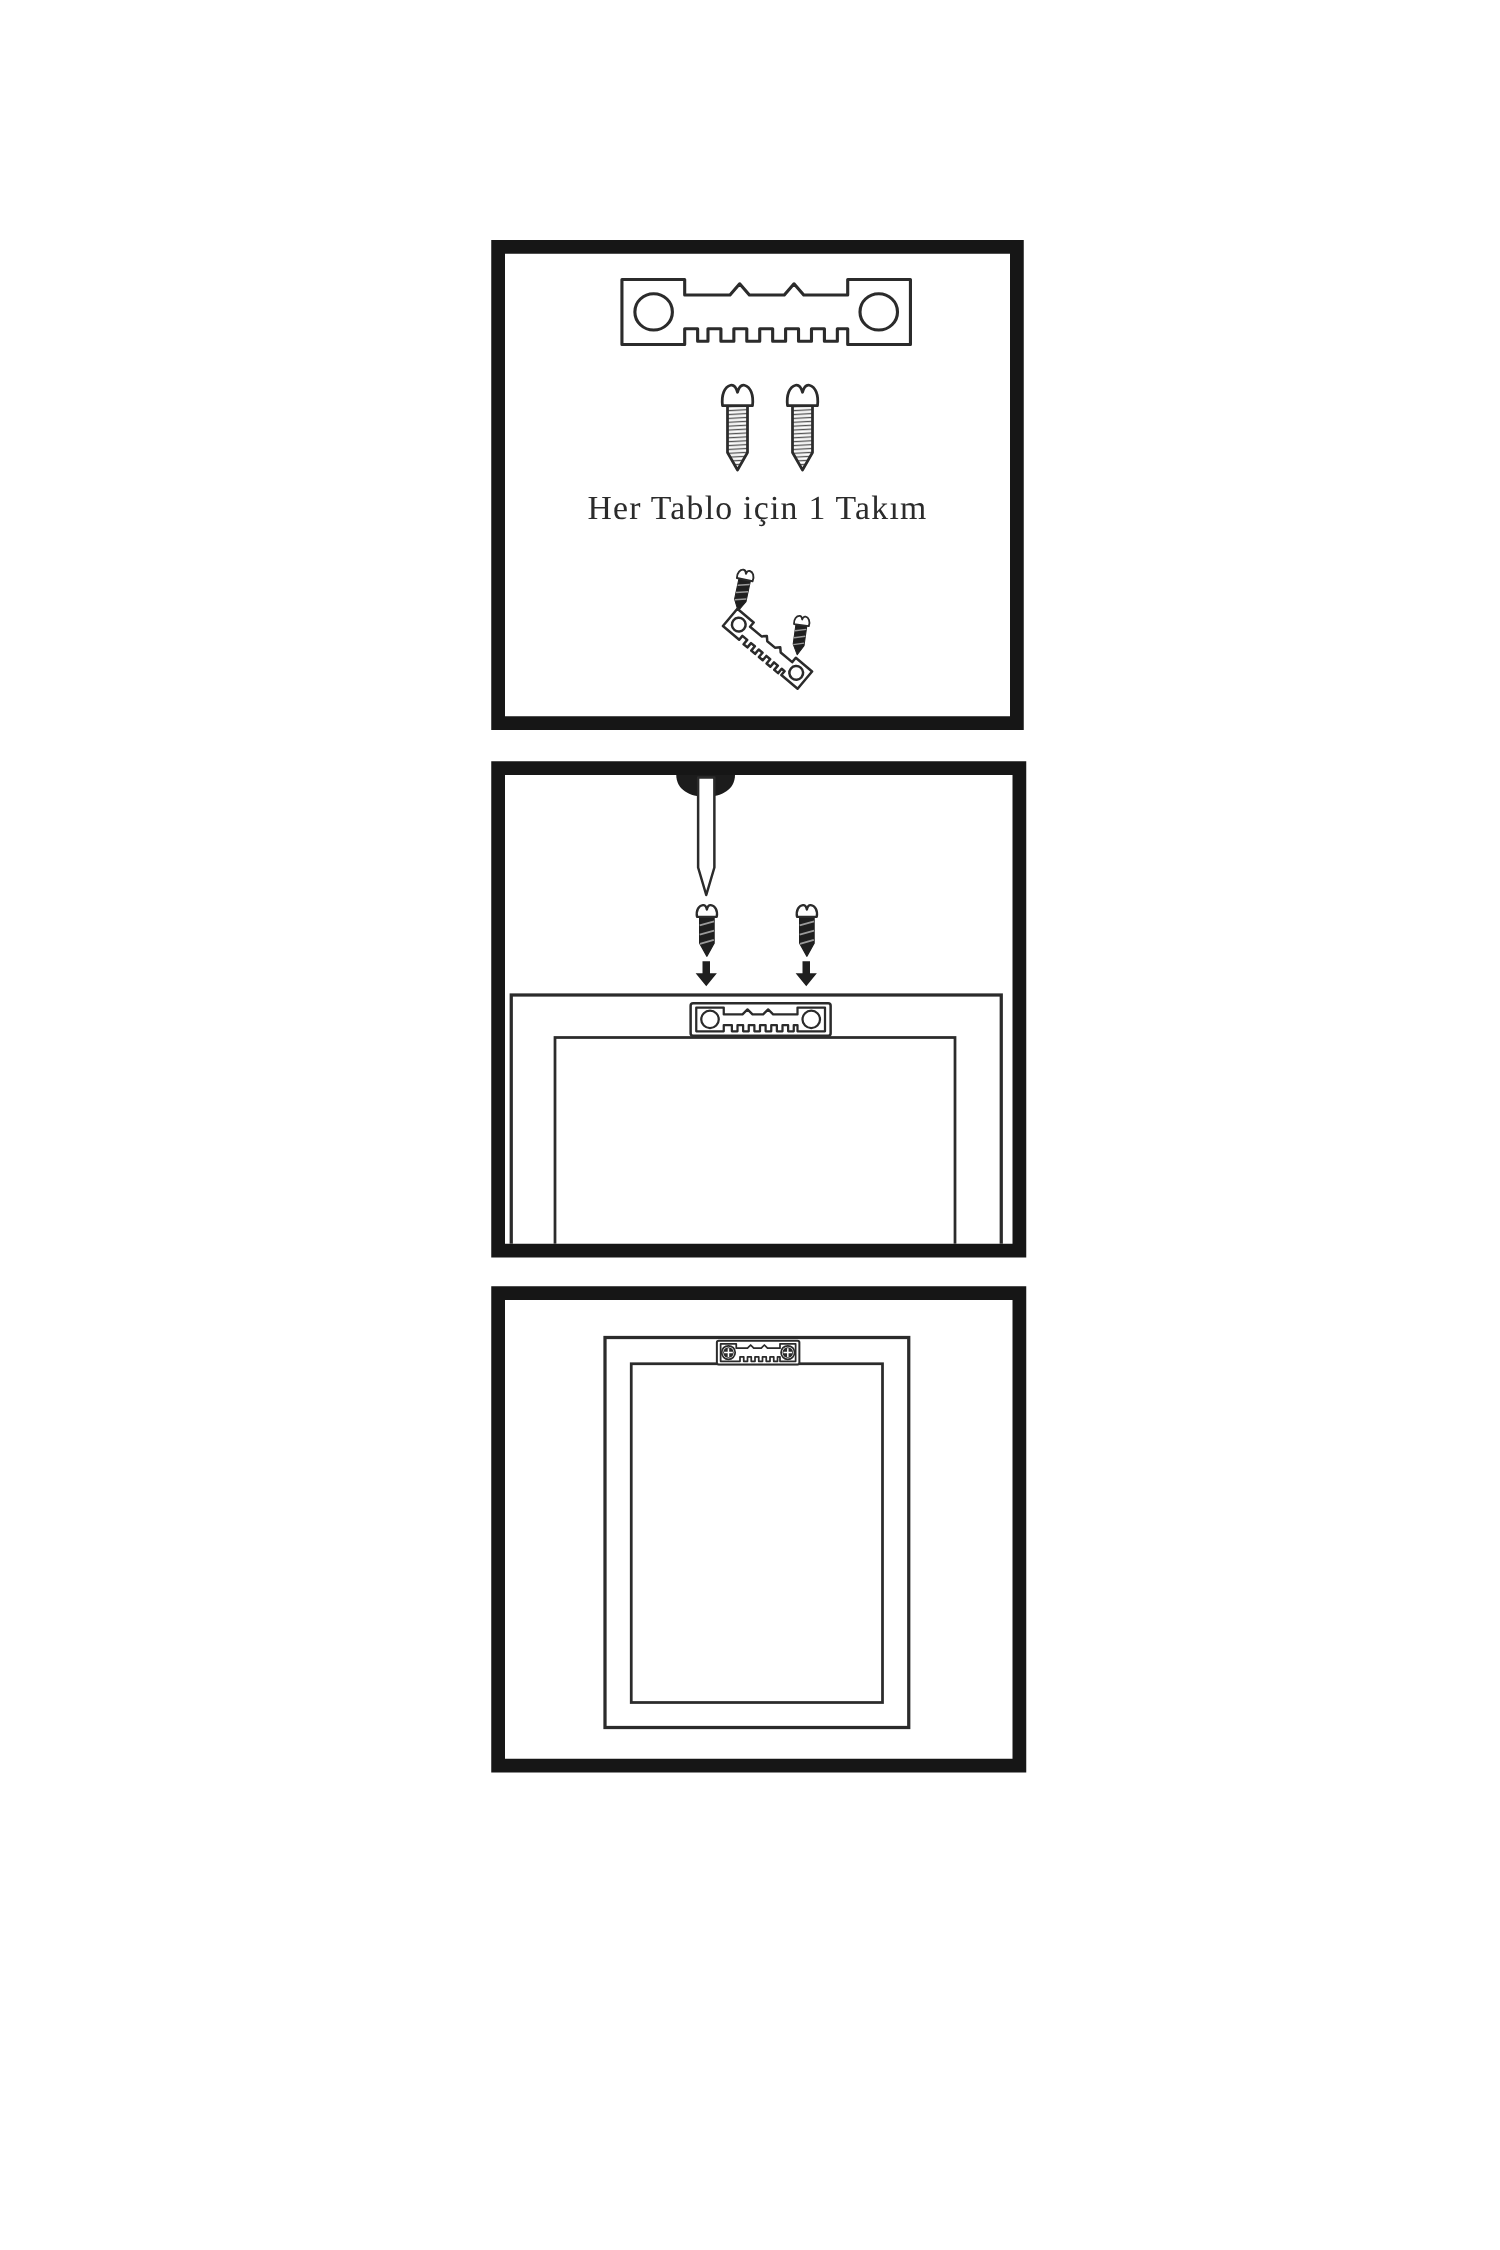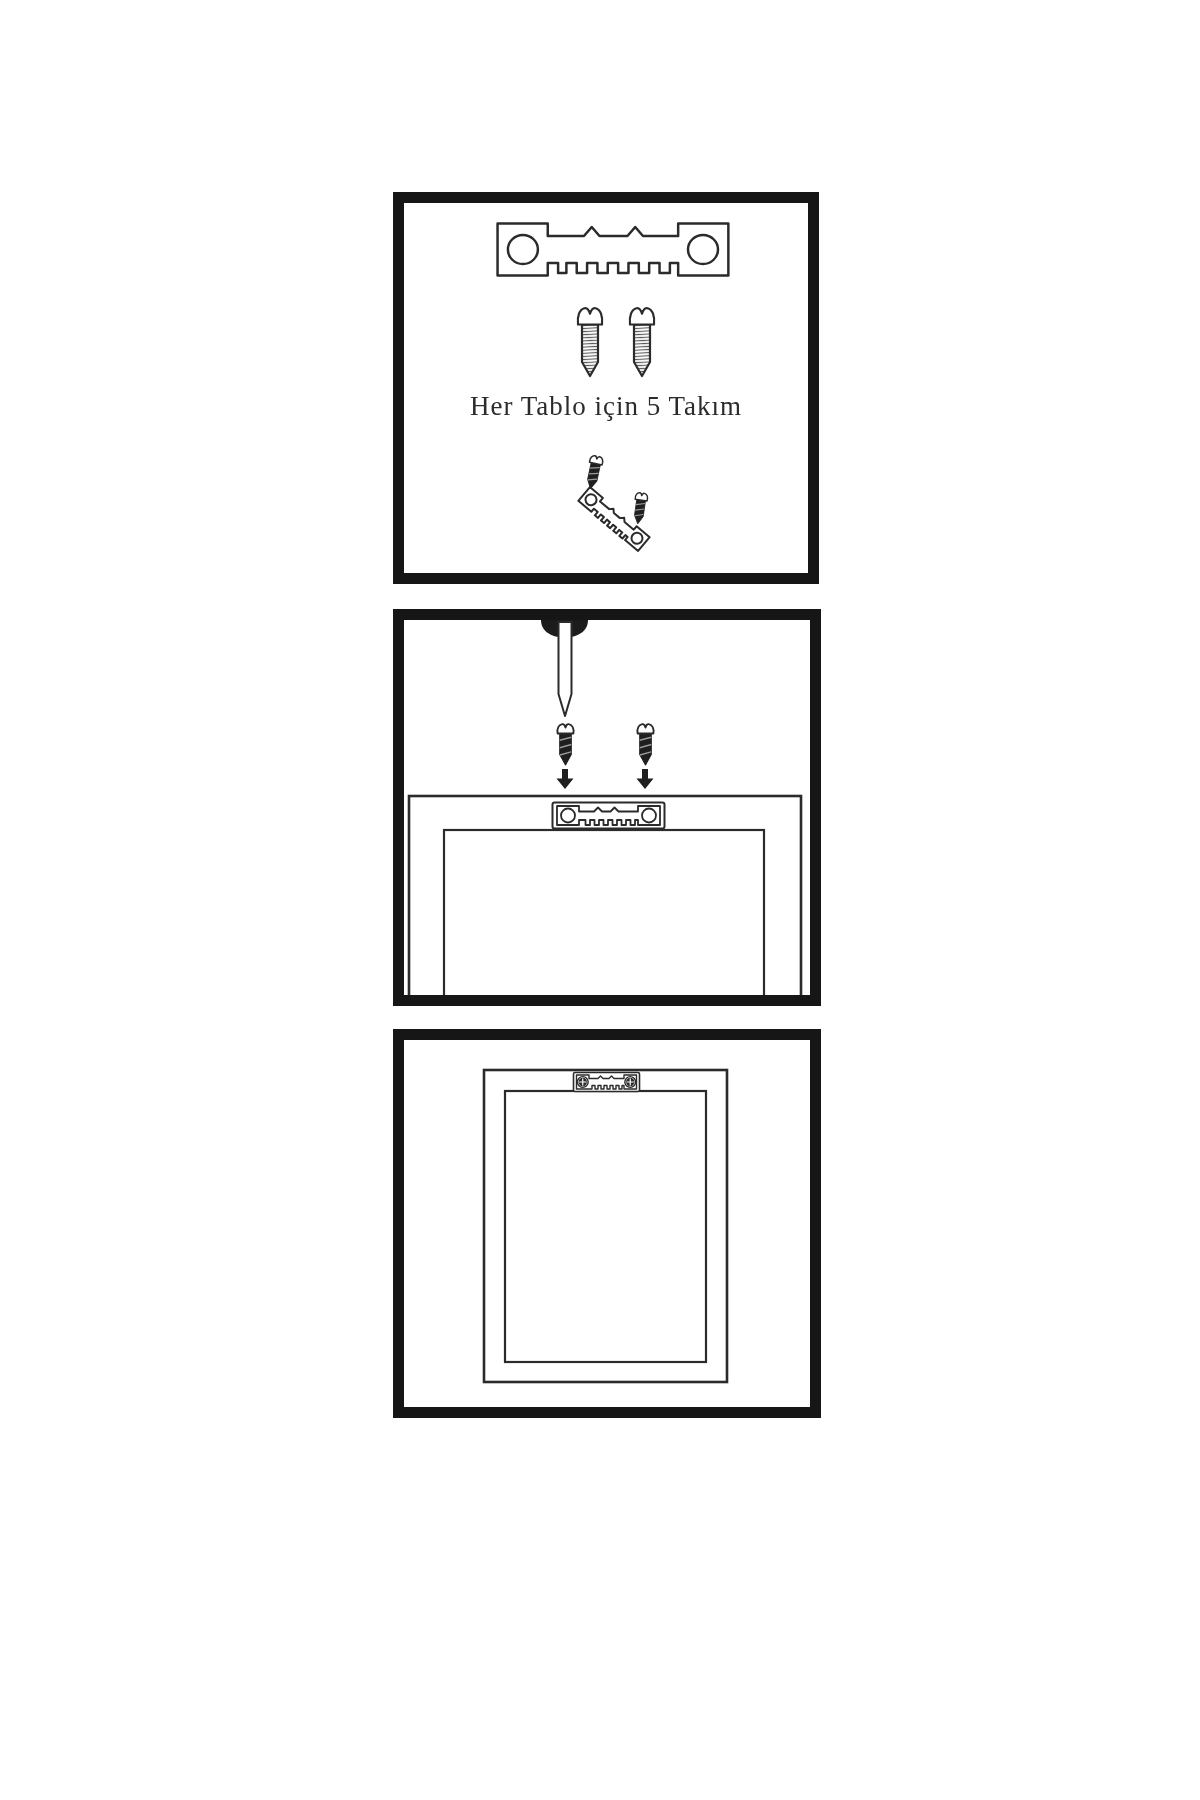--- a/index.html
+++ b/index.html
@@ -77,21 +77,21 @@
 
       <use href="#lscrew" transform="translate(171,103)"></use>
       <use href="#lscrew" transform="translate(223,103)"></use>
 
       <g>
         <use href="#dscrew" transform="translate(190,269) rotate(12) scale(0.85) translate(-10,-20)"></use>
         <use href="#smallhanger" transform="translate(210,316) rotate(40) translate(-40,-10)"></use>
         <use href="#dscrew" transform="translate(236,305) rotate(8) scale(0.8) translate(-10,-20)"></use>
       </g>
     </svg>
-    <div class="caption">Her Tablo için 5 Takım</div>
+    <div class="caption">Her Tablo için 1 Takım</div>
   </div>
 
   <div class="panel" id="panel2">
     <svg class="art" viewBox="0 0 406 375">
 
       <g fill="none" stroke="#2b2b2b">
         <rect x="5" y="176" width="392" height="210" stroke-width="2.6"></rect>
         <rect x="40" y="210" width="320" height="180" stroke-width="2.2"></rect>
       </g>
 

